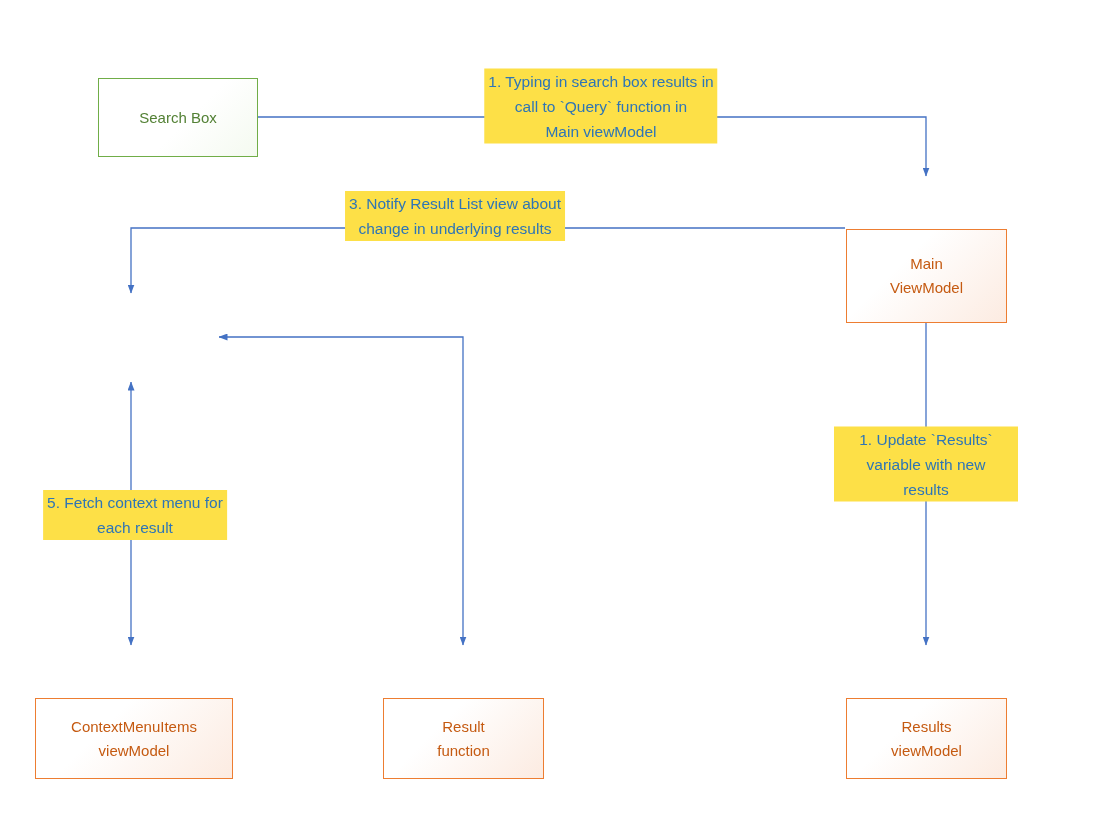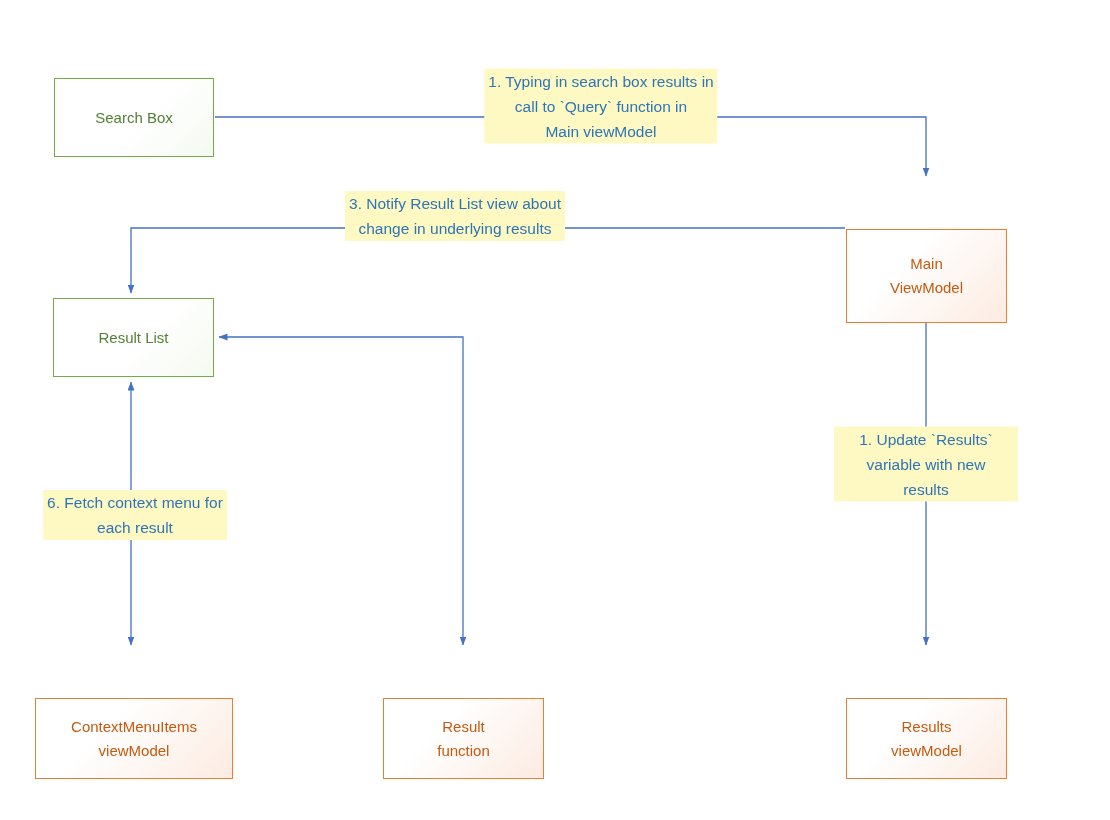--- a/index.html
+++ b/index.html
@@ -32,35 +32,36 @@
     font-size: 15px;
     line-height: 24px;
     white-space: pre-line;
     box-sizing: border-box;
     background: #ffffff;
   }
   .node.green {
     border: 1px solid #70ad47;
     color: #538135;
     background: linear-gradient(135deg, #ffffff 55%, #f4faf0 100%);
+    margin-left: 44px;
   }
   .node.orange {
     border: 1px solid #ed7d31;
     color: #c55a11;
     background: linear-gradient(135deg, #ffffff 35%, #fcebe1 100%);
     margin-top: 48px;
   }
   .edge-label {
     position: absolute;
     transform: translate(-50%, -50%);
     text-align: center;
     font-size: 15.5px;
     line-height: 25px;
     color: #2e75b6;
-    background: #fef9c3;
+    background: #fde047;
     white-space: pre-line;
     padding: 0 4px;
   }
   
   #node-search-box        { left: 54px;  top: 78px;  width: 160px; height: 79px; }
   #node-main-viewmodel    { left: 846px; top: 181px; width: 161px; height: 94px; }
   #node-result-list       { left: 53px;  top: 298px; width: 161px; height: 79px; }
   #node-contextmenuitems  { left: 35px;  top: 650px; width: 198px; height: 81px; }
   #node-result-viewmodel  { left: 383px; top: 650px; width: 161px; height: 81px; }
   #node-results-viewmodel { left: 846px; top: 650px; width: 161px; height: 81px; }
@@ -92,21 +93,20 @@
     <path d="M 219 337 H 463 V 645" fill="none" stroke="#4472c4" stroke-width="1.3" marker-start="url(#arrow)" marker-end="url(#arrow)"></path>
 
     <path d="M 131 382 V 645" fill="none" stroke="#4472c4" stroke-width="1.3" marker-start="url(#arrow)" marker-end="url(#arrow)"></path>
   </svg>
 
   <div class="node green" id="node-search-box">Search Box</div>
 
   <div class="node orange" id="node-main-viewmodel">Main
 ViewModel</div>
 
-  <div class="node green" id="node-result-list">Result List</div>
 
   <div class="node orange" id="node-contextmenuitems">ContextMenuItems
 viewModel</div>
 
   <div class="node orange" id="node-result-viewmodel">Result
 function</div>
 
   <div class="node orange" id="node-results-viewmodel">Results
 viewModel</div>
 
@@ -114,16 +114,16 @@
 call to `Query` function in
 Main viewModel</div>
 
   <div class="edge-label" id="label-edge2">1. Update `Results` variable with new
 results</div>
 
   <div class="edge-label" id="label-edge3">3. Notify Result List view about
 change in underlying results</div>
 
 
-  <div class="edge-label" id="label-edge5">6. Fetch context menu for
+  <div class="edge-label" id="label-edge5">5. Fetch context menu for
 each result</div>
 
 </div>
 
 </body></html>

